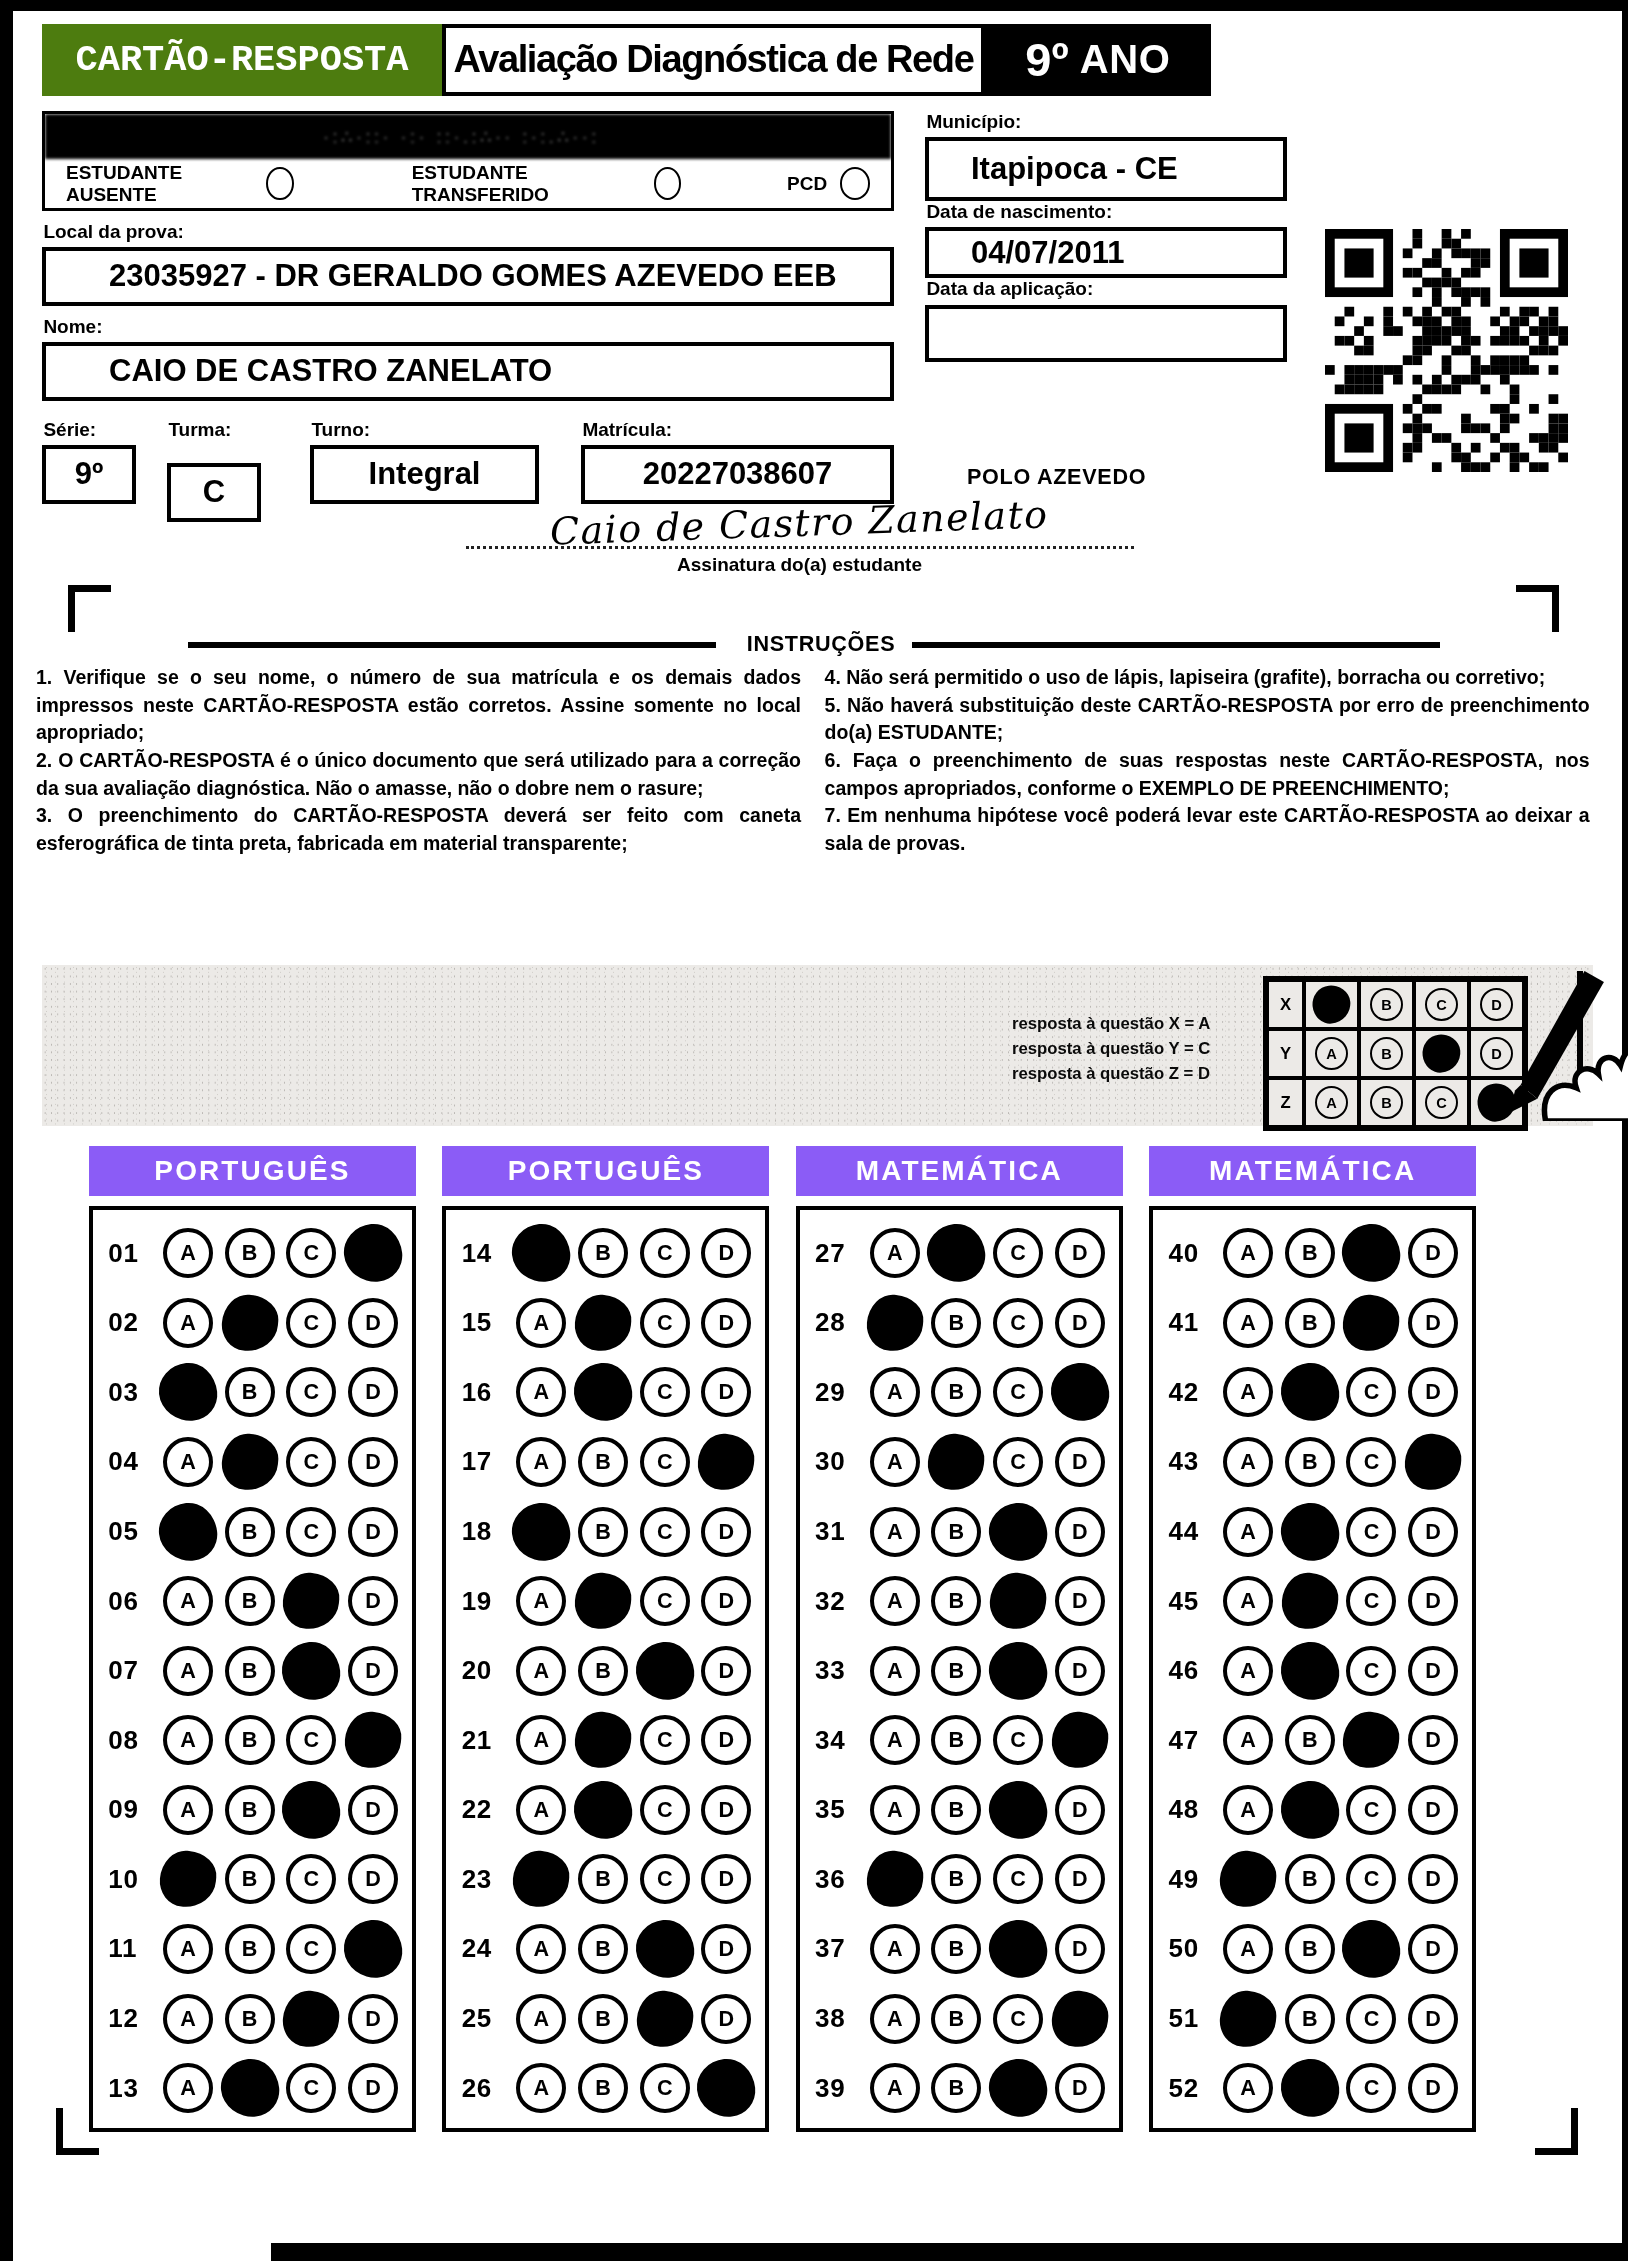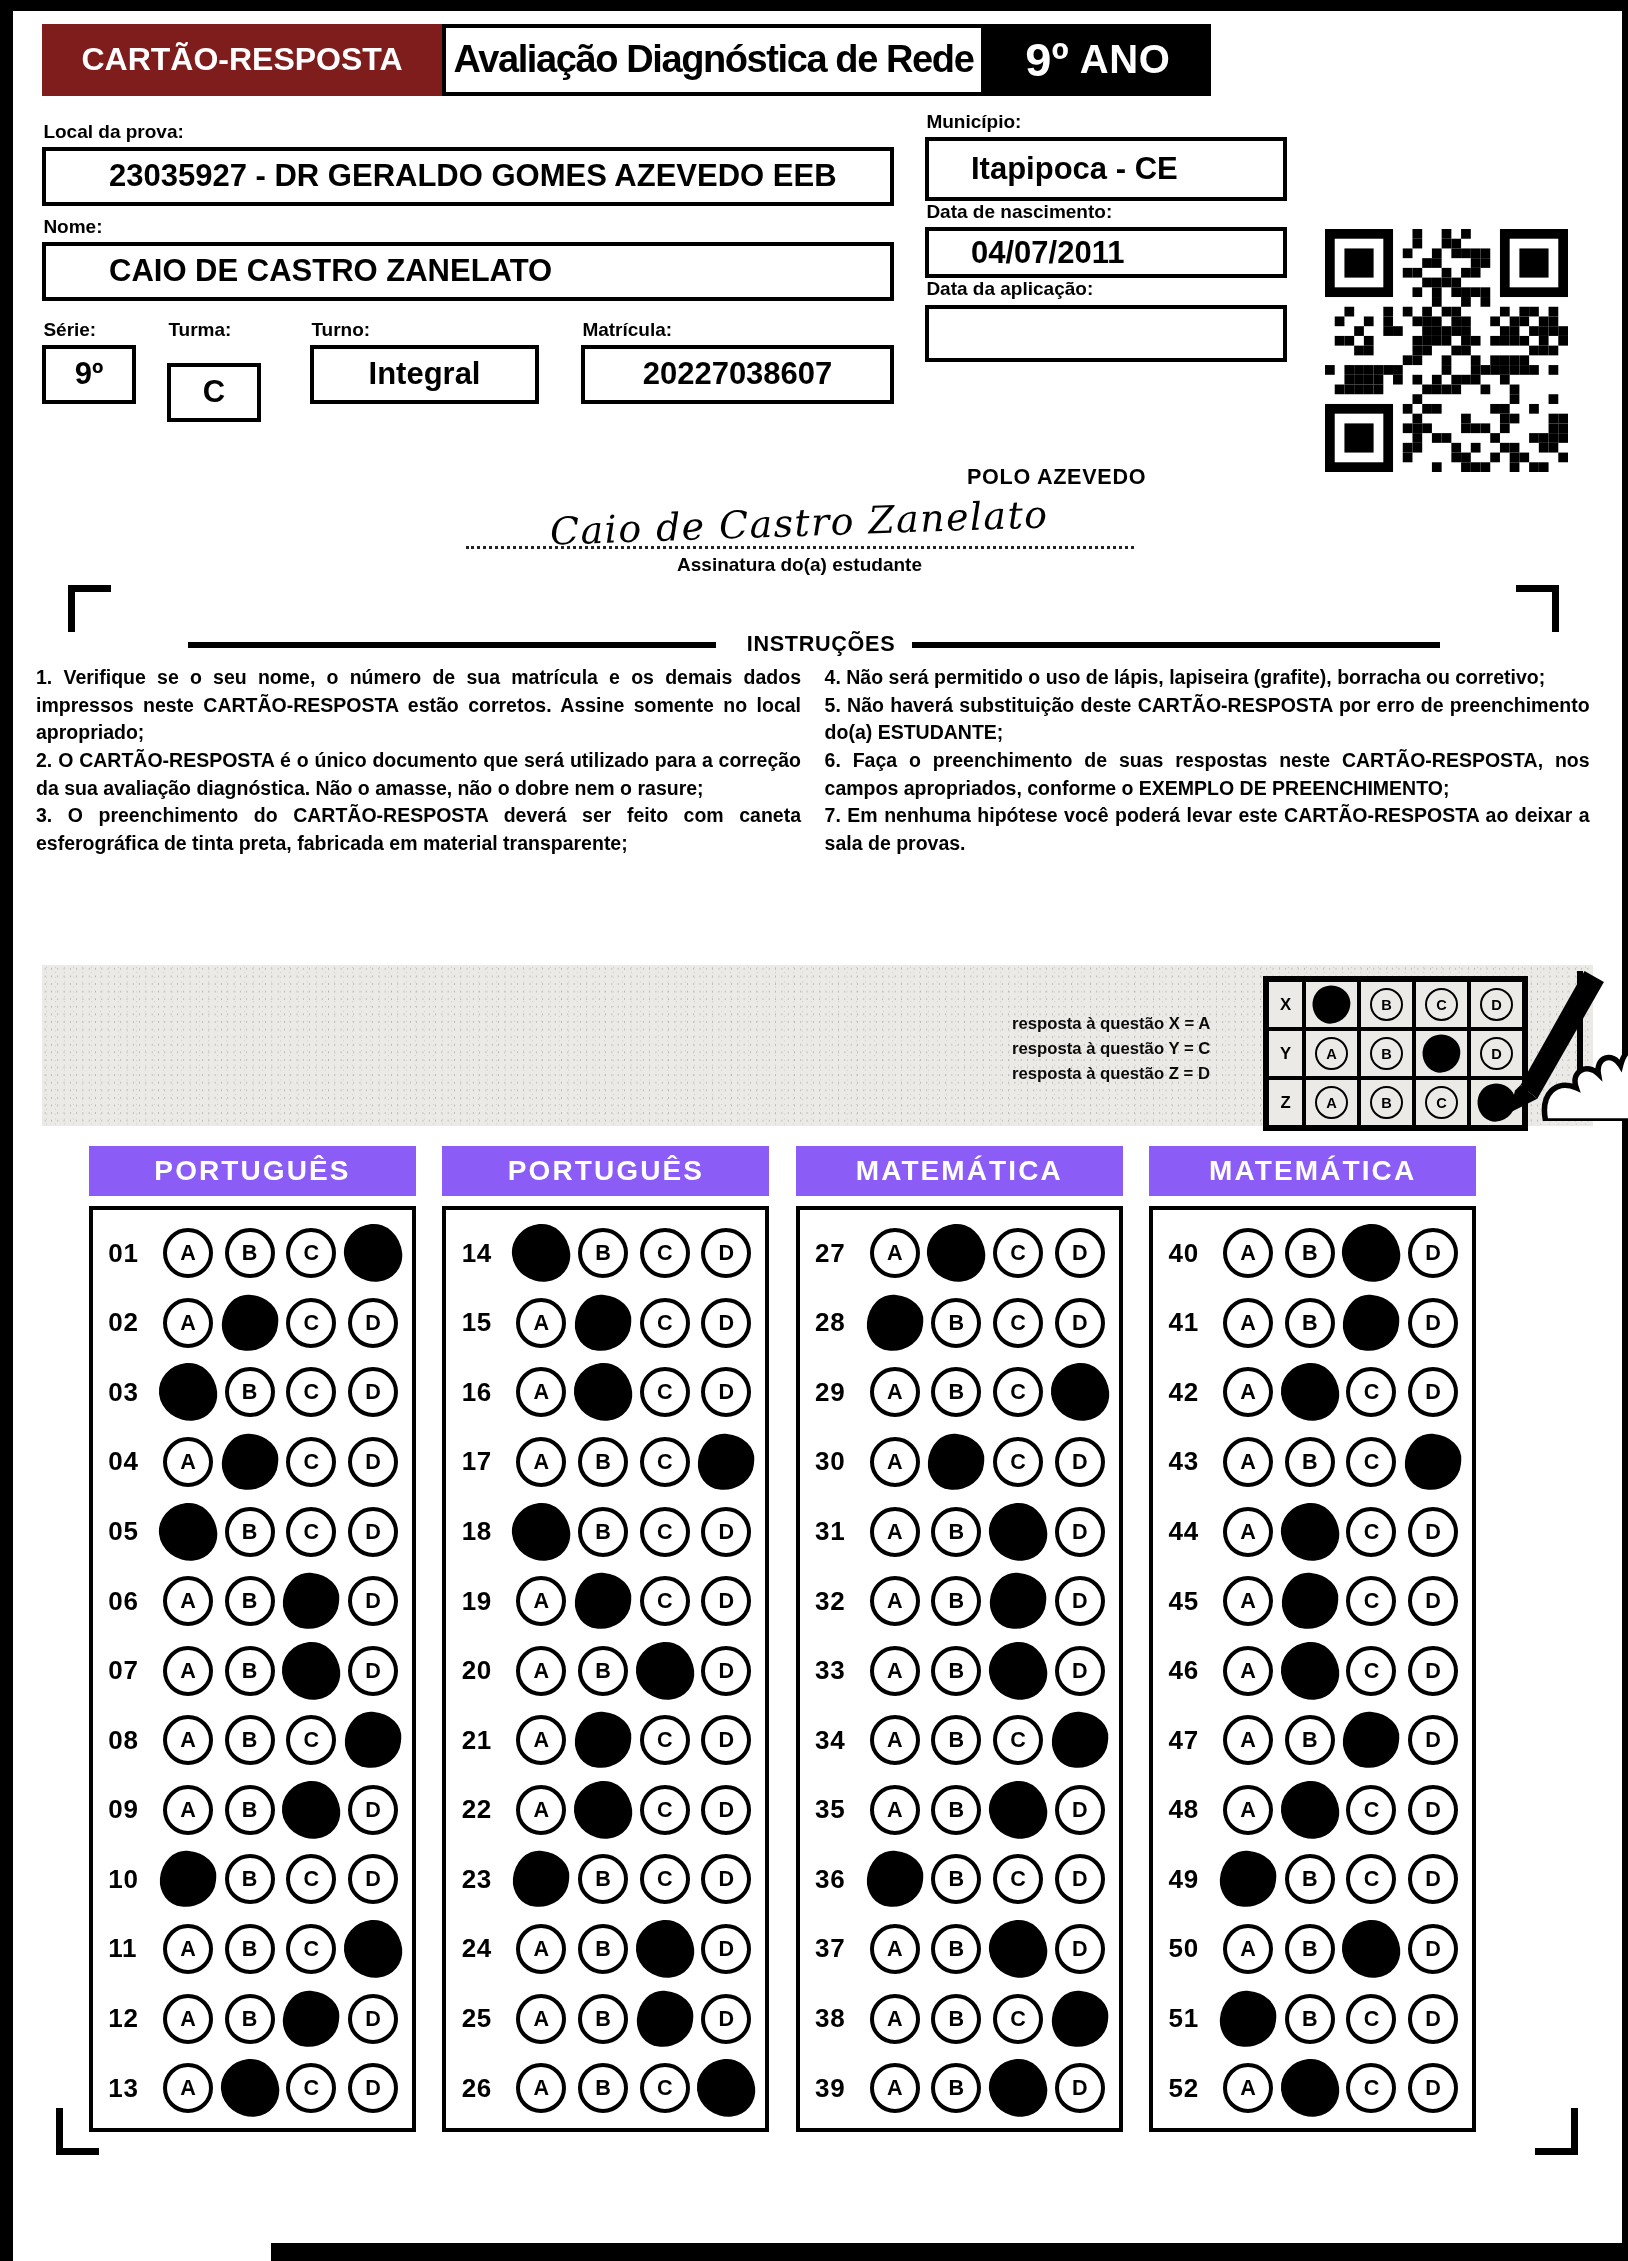--- a/index.html
+++ b/index.html
@@ -4,21 +4,21 @@
 <style>
   html,body{margin:0;padding:0;background:#fff;}
   body{width:1628px;height:2261px;position:relative;font-family:"Liberation Sans",sans-serif;color:#000;}
   .page{position:absolute;inset:0;background:#fff;overflow:hidden;}
   
   .frame-top{position:absolute;left:0;top:0;width:100%;height:11px;background:#000;}
   .frame-left{position:absolute;left:0;top:0;width:12.5px;height:100%;background:#000;}
   .frame-right{position:absolute;right:0;top:0;width:5.6px;height:100%;background:#000;}
   
   .header{position:absolute;left:42px;top:23.6px;display:flex;height:72px;}
-  .h-card{background:#7f1d1d;color:#fff;width:400px;display:flex;align-items:center;justify-content:center;font-size:32px;font-weight:bold;}
+  .h-card{background:#4d7c0f;color:#fff;width:400px;display:flex;align-items:center;justify-content:center;font-size:37px;font-weight:bold;font-family:Liberation Mono, monospace;}
   .h-title{background:#fff;border:4.9px solid #000;width:535px;display:flex;align-items:center;justify-content:center;font-size:38px;font-weight:bold;letter-spacing:-1.4px;}
   .h-grade{background:#000;color:#fff;width:226px;display:flex;align-items:center;justify-content:center;gap:11px;font-weight:bold;}
   .h-grade .g1{font-size:47px;} .h-grade .g2{font-size:40px;letter-spacing:0.7px;}
   
   .info-left{position:absolute;left:42px;top:111px;width:852px;}
   .status-box{border:3.5px solid #000;}
   .smudge{background:#000;height:45px;display:flex;align-items:center;padding-left:278px;color:#707070;font-size:18px;letter-spacing:3.5px;filter:blur(1.4px);overflow:hidden;white-space:nowrap;}
   .status-row{background:#fff;height:49px;display:flex;align-items:center;padding:0 21px;}
   .st-item{display:flex;align-items:center;font-size:19px;font-weight:bold;}
   .st-item .circ{width:26.4px;height:29px;border:2.8px solid #000;border-radius:50%;margin-left:12.5px;}
@@ -93,20 +93,39 @@
   <div class="header">
     <div class="h-card">CARTÃO-RESPOSTA</div>
     <div class="h-title">Avaliação Diagnóstica de Rede</div>
     <div class="h-grade">
       <span class="g1">9º</span>
       <span class="g2">ANO</span>
     </div>
   </div>
 
   <div class="info-left">
+    <div class="status-box">
+      <div class="smudge">·:∴·::· ·:· ::·.:∴·· :·:.∴··:</div>
+      <div class="status-row">
+        <div class="st-item">
+          <span>ESTUDANTE AUSENTE</span>
+          <span class="circ"></span>
+        </div>
+        <div class="st-sp1"></div>
+        <div class="st-item">
+          <span>ESTUDANTE TRANSFERIDO</span>
+          <span class="circ"></span>
+        </div>
+        <div class="st-sp2"></div>
+        <div class="st-item">
+          <span>PCD</span>
+          <span class="circ"></span>
+        </div>
+      </div>
+    </div>
 
     <div class="f-label">Local da prova:</div>
     <div class="f-box">23035927 - DR GERALDO GOMES AZEVEDO EEB</div>
 
     <div class="f-label">Nome:</div>
     <div class="f-box">CAIO DE CASTRO ZANELATO</div>
 
     <div class="row4">
       <div class="grp" style="width:94px;">
         <div class="f-label">Série:</div>

